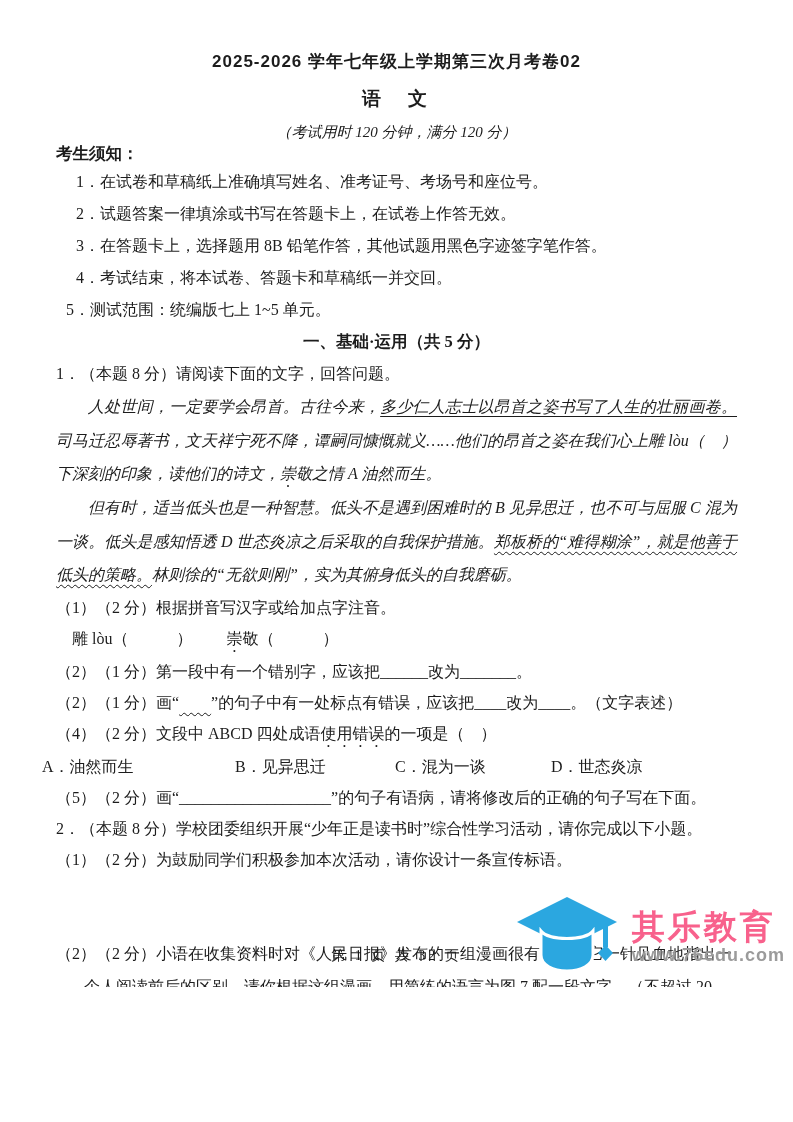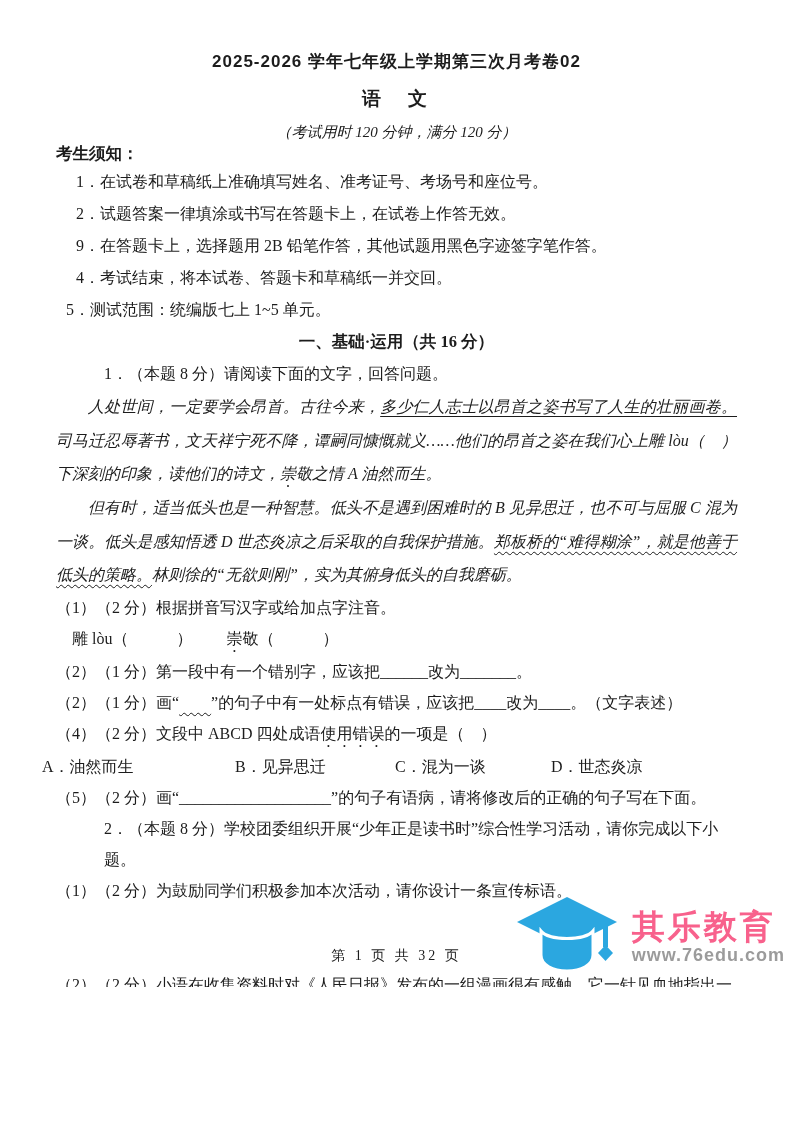--- a/index.html
+++ b/index.html
@@ -19,21 +19,21 @@
   }
   .subject{
     margin-top:13px;font-size:19px;font-weight:bold;text-align:center;
     font-family:"Liberation Sans","DejaVu Sans",sans-serif;letter-spacing:4px;
   }
   .exam-info{margin-top:11px;font-size:15px;text-align:center;font-style:italic;}
   .notice-head{font-weight:bold;font-size:16.5px;line-height:24px;}
   .notice-item{line-height:32px;padding-left:20px;}
   .notice-item.last{padding-left:10px;}
   .section-head{line-height:32px;text-align:center;font-weight:bold;font-size:16.5px;}
-  .q-stem{line-height:32px;margin-left:48px;}
+  .q-stem{line-height:32px;}
   .passage{
     font-style:italic;
     text-align:justify;line-height:33.5px;
   }
   .passage p{margin:0;text-indent:2em;}
   .u{text-decoration:underline;text-underline-offset:4px;text-decoration-thickness:1px;}
   .wavy{
     text-decoration-line:underline;text-decoration-style:wavy;
     text-underline-offset:4px;text-decoration-thickness:1px;
   }
@@ -70,25 +70,25 @@
 <div class="page">
   <div class="content">
 
     <div class="doc-title">2025-2026 学年七年级上学期第三次月考卷02</div>
     <div class="subject">语　文</div>
     <div class="exam-info">（考试用时 120 分钟，满分 120 分）</div>
 
     <div class="notice-head">考生须知：</div>
     <div class="notice-item">1．在试卷和草稿纸上准确填写姓名、准考证号、考场号和座位号。</div>
     <div class="notice-item">2．试题答案一律填涂或书写在答题卡上，在试卷上作答无效。</div>
-    <div class="notice-item">9．在答题卡上，选择题用 2B 铅笔作答，其他试题用黑色字迹签字笔作答。</div>
+    <div class="notice-item">3．在答题卡上，选择题用 8B 铅笔作答，其他试题用黑色字迹签字笔作答。</div>
     <div class="notice-item">4．考试结束，将本试卷、答题卡和草稿纸一并交回。</div>
     <div class="notice-item last">5．测试范围：统编版七上 1~5 单元。</div>
 
-    <div class="section-head">一、基础·运用（共 16 分）</div>
+    <div class="section-head">一、基础·运用（共 5 分）</div>
 
     <div class="q-stem">1．（本题 8 分）请阅读下面的文字，回答问题。</div>
 
     <div class="passage">
       <p><span>人处世间，一定要学会昂首。古往今来，</span><span class="u">多少仁人志士以昂首之姿书写了人生的壮丽画卷。</span><span>司马迁忍辱著书，文天祥宁死不降，谭嗣同慷慨就义……他们的昂首之姿在我们心上雕 lòu（　）下深刻的印象，读他们的诗文，</span><span class="dot-em">崇</span><span>敬之情 A 油然而生。</span></p>
       <p><span>但有时，适当低头也是一种智慧。低头不是遇到困难时的 B 见异思迁，也不可与屈服 C 混为一谈。低头是感知悟透 D 世态炎凉之后采取的自我保护措施。</span><span class="wavy">郑板桥的“难得糊涂”，就是他善于低头的策略。</span><span>林则徐的“无欲则刚”，实为其俯身低头的自我磨砺。</span></p>
     </div>
 
     <div class="sub-line">（1）（2 分）根据拼音写汉字或给加点字注音。</div>
 

